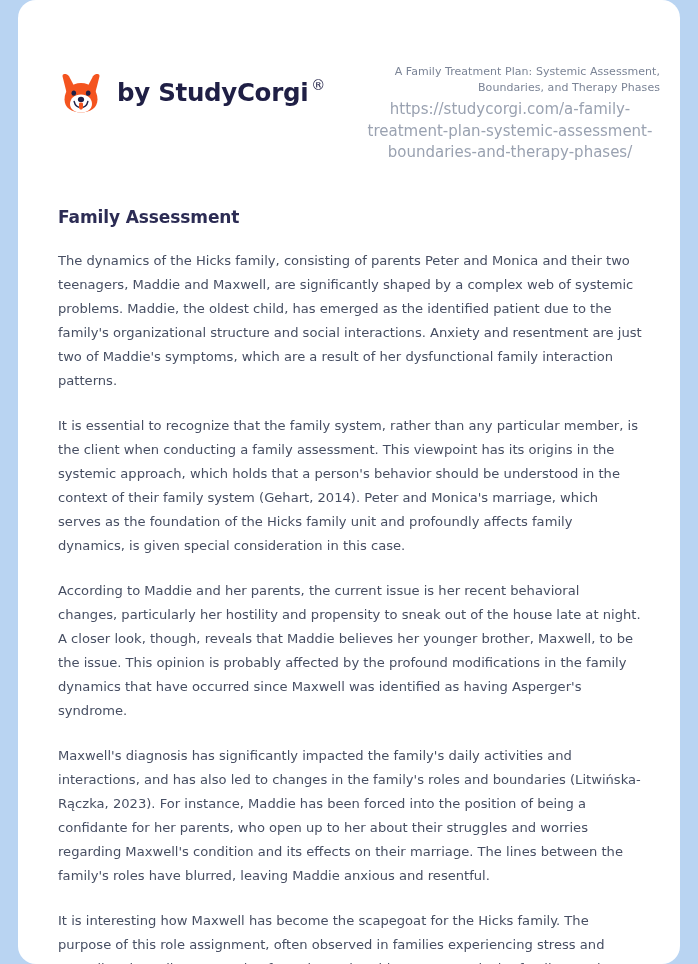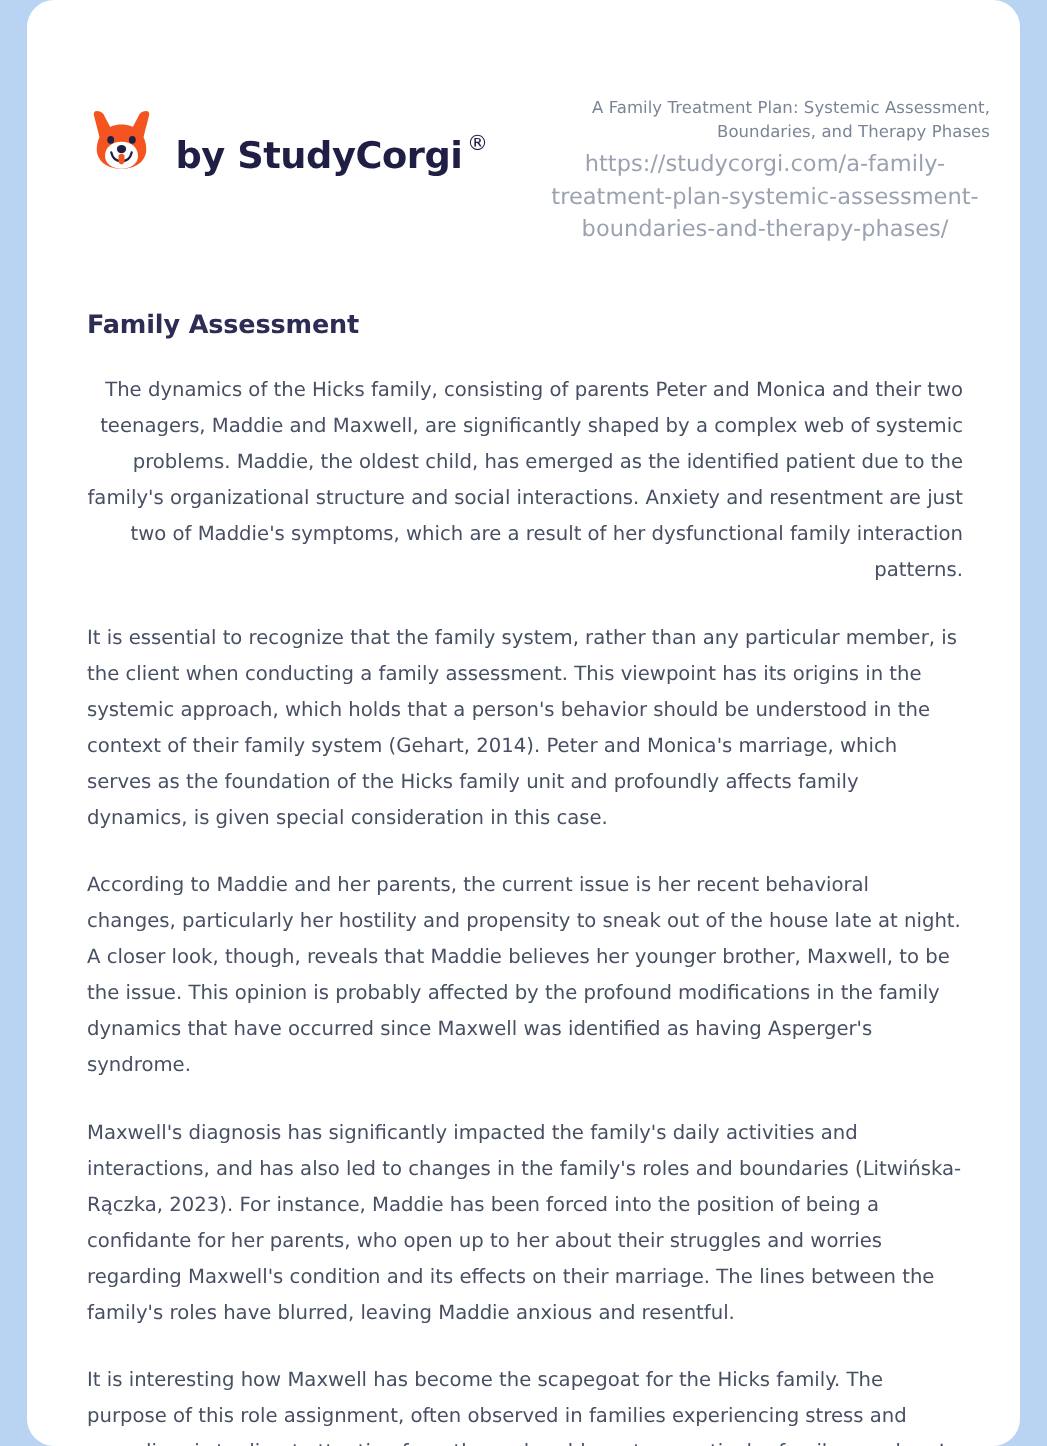--- a/index.html
+++ b/index.html
@@ -29,21 +29,21 @@
   
   .doc-header {
     display: flex;
     align-items: flex-start;
     justify-content: space-between;
     padding: 58px 20px 0 40px;
   }
 
   .brand {
     display: flex;
-    align-items: flex-end;
+    align-items: center;
     gap: 13px;
     padding-top: 12px;
   }
 
   .brand-mark {
     width: 46px;
     height: 46px;
     flex: 0 0 46px;
     display: block;
   }
@@ -106,21 +106,21 @@
     letter-spacing: -0.1px;
   }
 
   .para {
     font-size: 13.1px;
     line-height: 24px;
     color: #474f63;
     margin: 21px 0 0 0;
     text-align: left;
   }
-  .para:first-of-type { margin-top: 22px; text-align: right; }
+  .para:first-of-type { margin-top: 22px; }
 </style>
 </head>
 <body>
 
 <div class="page">
 
   <div class="doc-header">
 
     <div class="brand">
       <svg class="brand-mark" viewBox="0 0 46 46">

